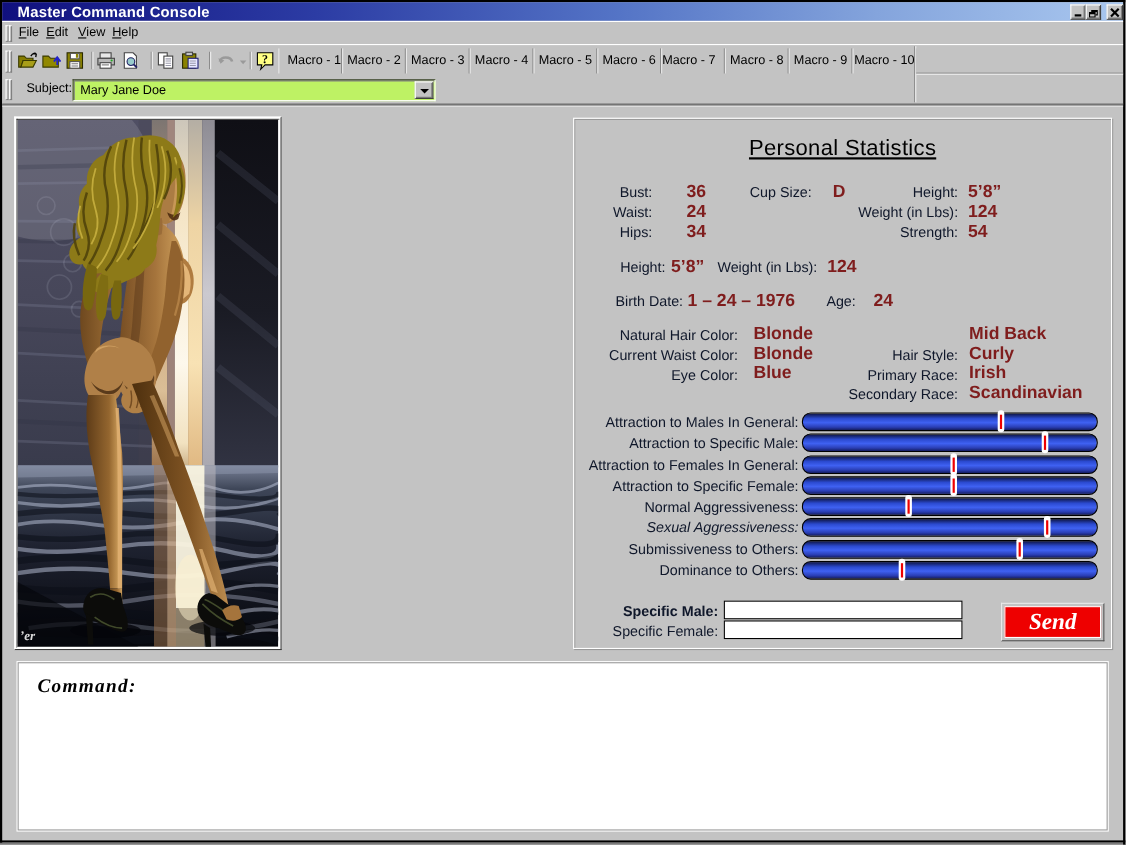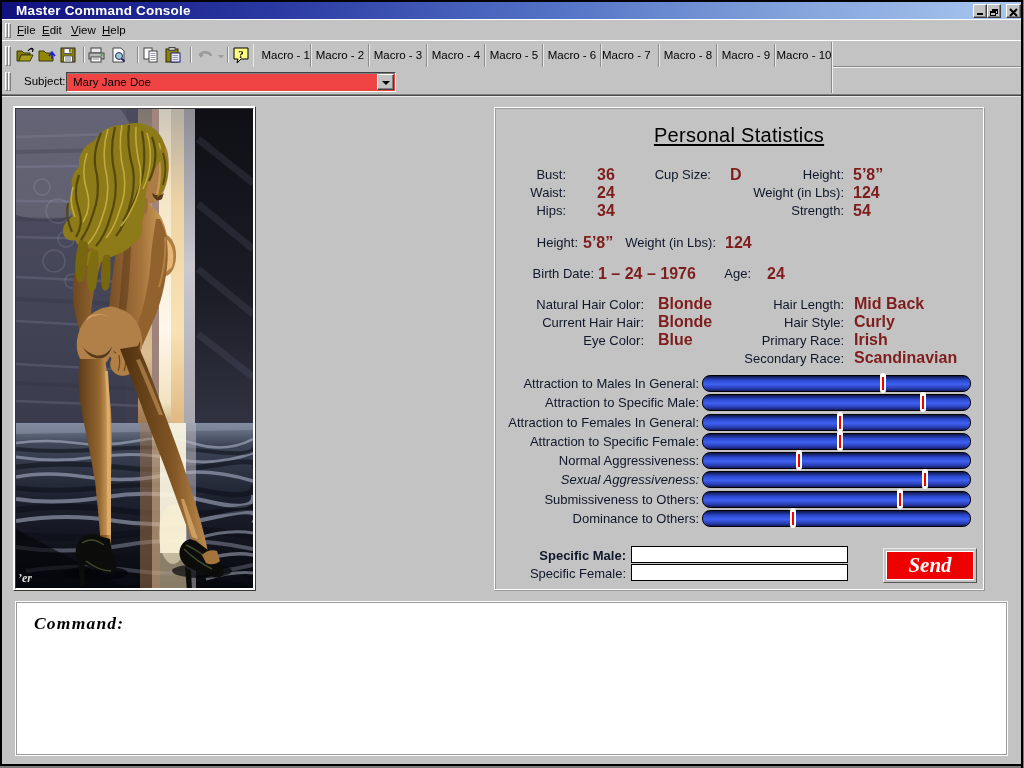--- a/index.html
+++ b/index.html
@@ -142,21 +142,21 @@
       <div class="abs" style="left:406px;top:0;width:58px;height:23px;border-left:1px solid #e8e8e8;border-right:1px solid #8b8b8b;font-size:11.5px;text-align:center;line-height:22px;">Macro - 8</div>
       <div class="abs" style="left:464px;top:0;width:58px;height:23px;border-left:1px solid #e8e8e8;border-right:1px solid #8b8b8b;font-size:11.5px;text-align:center;line-height:22px;">Macro - 9</div>
       <div class="abs" style="left:522px;top:0;width:58px;height:23px;border-left:1px solid #e8e8e8;border-right:1px solid #8b8b8b;font-size:11.5px;text-align:center;line-height:22px;">Macro - 10</div>
     </div>
 </div>
 
 <div class="abs" style="left:2px;top:67px;width:1019px;height:28px;background:#c3c3c3;">
   <div class="abs" style="left:3px;top:5px;width:3px;height:19px;border:1px solid;border-color:#fff #808080 #808080 #fff;"></div>
   <div class="abs" style="left:6px;top:5px;width:3px;height:19px;border:1px solid;border-color:#fff #808080 #808080 #fff;"></div>
   <div class="abs" style="left:22px;top:8px;font-size:11.5px;">Subject:</div>
-  <div class="abs" style="left:64px;top:5px;width:330px;height:20px;background:#ef4444;border:1px solid;border-color:#404040 #fff #fff #404040;box-shadow:inset 1px 1px 0 #808080;">
+  <div class="abs" style="left:64px;top:5px;width:330px;height:20px;background:#bef264;border:1px solid;border-color:#404040 #fff #fff #404040;box-shadow:inset 1px 1px 0 #808080;">
     <div class="abs" style="left:6px;top:3px;font-size:11.5px;">Mary Jane Doe</div>
     <div class="abs" style="right:1px;top:1px;width:17px;height:16px;background:#c3c3c3;border:1px solid;border-color:#fff #404040 #404040 #fff;box-shadow:inset -1px -1px 0 #808080;">
       <div class="abs" style="left:4px;top:6px;width:0;height:0;border:4px solid transparent;border-top:4px solid #000;"></div>
     </div>
   </div>
 </div>
 <div class="abs" style="left:831px;top:42px;width:1px;height:51px;background:#8a8a8a;"></div>
 <div class="abs" style="left:832px;top:42px;width:1px;height:51px;background:#efefef;"></div>
 <div class="abs" style="left:833px;top:66px;width:188px;height:1px;background:#8a8a8a;"></div>
 <div class="abs" style="left:833px;top:67px;width:188px;height:1px;background:#efefef;"></div>
@@ -413,21 +413,21 @@
 
 
 
 
 
 
 
   </div>
 </div>
 
-<div class="abs" id="panel" style="left:494px;top:107px;width:490px;height:584px;">
+<div class="abs" id="panel" style="left:521px;top:107px;width:490px;height:584px;">
   <div class="abs" style="left:0;top:0;width:490px;height:483px;border:1px solid #fff;box-shadow:inset 1px 1px 0 #9a9a9a, 1px 1px 0 #9a9a9a;"></div>
   <div class="abs" style="left:0;top:17px;width:490px;text-align:center;font-size:20px;letter-spacing:0.3px;text-decoration:underline;text-underline-offset:2px;">Personal Statistics</div>
 
   <div class="abs lbl r" style="left:0;top:60px;width:72px;">Bust:</div>
   <div class="abs val" style="left:103px;top:59px;">36</div>
   <div class="abs lbl r" style="left:0;top:78px;width:72px;">Waist:</div>
   <div class="abs val" style="left:103px;top:77px;">24</div>
   <div class="abs lbl r" style="left:0;top:96px;width:72px;">Hips:</div>
   <div class="abs val" style="left:103px;top:95px;">34</div>
   <div class="abs lbl r" style="left:0;top:60px;width:217px;">Cup Size:</div>
@@ -444,25 +444,24 @@
   <div class="abs lbl r" style="left:0;top:128px;width:222px;">Weight (in Lbs):</div>
   <div class="abs val" style="left:231px;top:127px;">124</div>
 
   <div class="abs lbl r" style="left:0;top:159px;width:100px;">Birth Date:</div>
   <div class="abs val" style="left:104px;top:158px;">1 – 24 – 1976</div>
   <div class="abs lbl r" style="left:0;top:159px;width:257px;">Age:</div>
   <div class="abs val" style="left:273px;top:158px;">24</div>
 
   <div class="abs lbl r" style="left:0;top:190px;width:150px;">Natural Hair Color:</div>
   <div class="abs val" style="left:164px;top:188px;">Blonde</div>
-  <div class="abs lbl r" style="left:0;top:208px;width:150px;">Current Hair Hair:</div>
+  <div class="abs lbl r" style="left:0;top:208px;width:150px;">Current Waist Color:</div>
   <div class="abs val" style="left:164px;top:206px;">Blonde</div>
   <div class="abs lbl r" style="left:0;top:226px;width:150px;">Eye Color:</div>
   <div class="abs val" style="left:164px;top:224px;">Blue</div>
-  <div class="abs lbl r" style="left:0;top:190px;width:350px;">Hair Length:</div>
   <div class="abs val" style="left:360px;top:188px;">Mid Back</div>
   <div class="abs lbl r" style="left:0;top:208px;width:350px;">Hair Style:</div>
   <div class="abs val" style="left:360px;top:206px;">Curly</div>
   <div class="abs lbl r" style="left:0;top:226px;width:350px;">Primary Race:</div>
   <div class="abs val" style="left:360px;top:224px;">Irish</div>
   <div class="abs lbl r" style="left:0;top:244px;width:350px;">Secondary Race:</div>
   <div class="abs val" style="left:360px;top:242px;">Scandinavian</div>
 
   <div id="sliders">
       <div class="abs lbl r" style="left:0;top:269px;width:205px;">Attraction to Males In General:</div>

